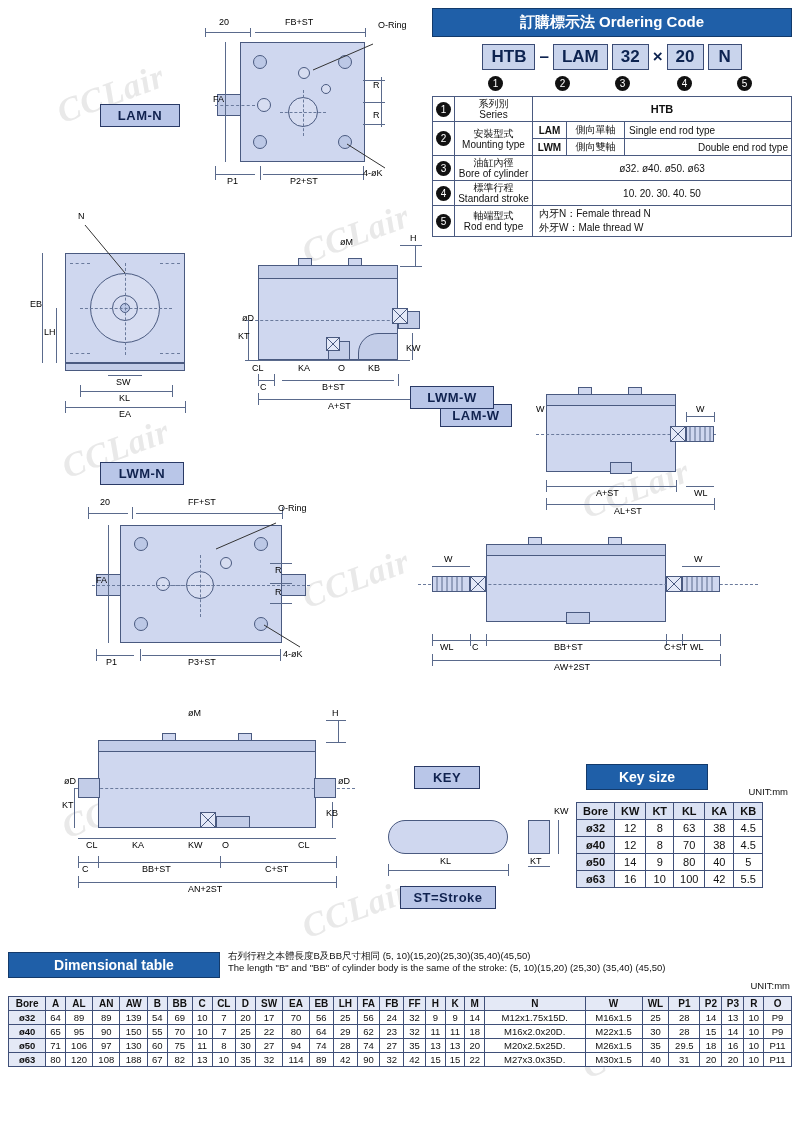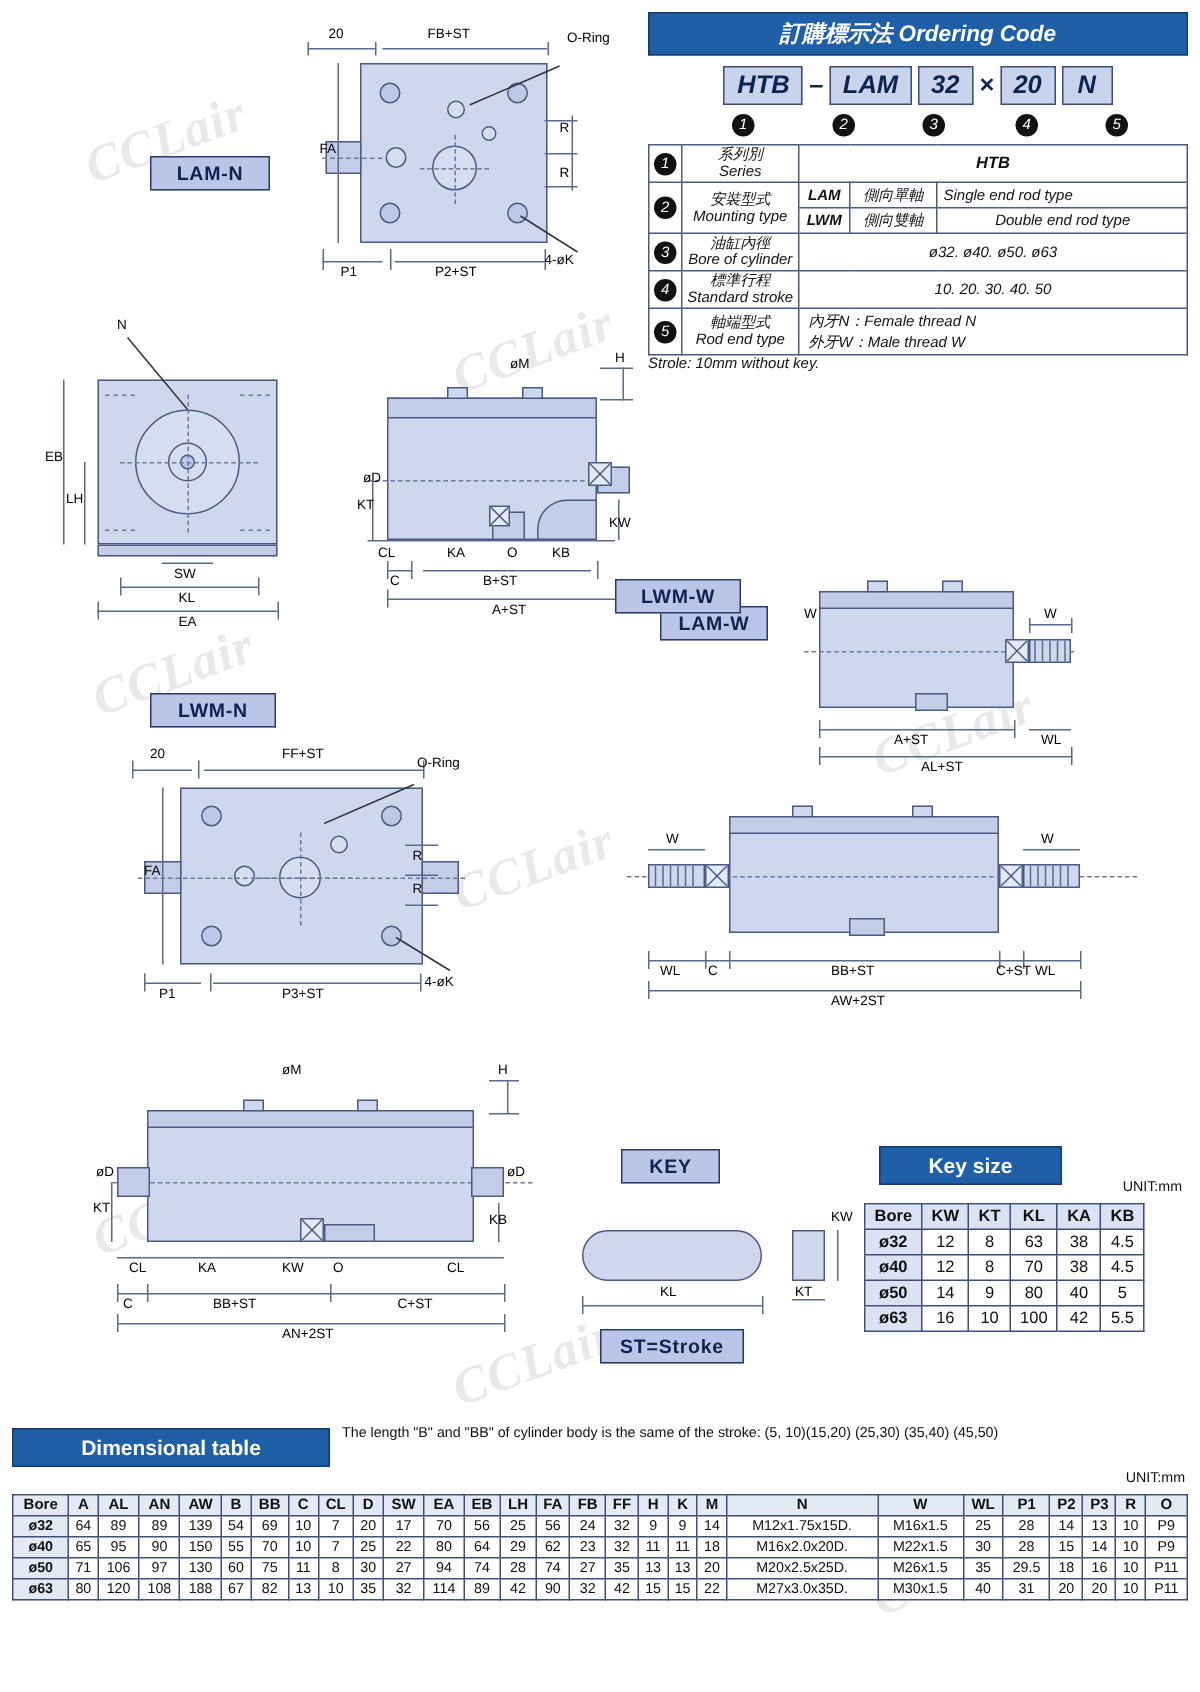--- a/index.html
+++ b/index.html
@@ -34,21 +34,21 @@
     background:#b9c6e8; border:1px solid #2a3a66; color:#10224f;
     font-weight:bold; font-size:13px; text-align:center;
     padding:3px 0; letter-spacing:.5px;
   }
   .chip-blue {
     background:#1f5fa8; color:#fff; font-weight:bold; font-size:14px;
     text-align:center; padding:4px 0; border:1px solid #133a6b;
   }
 
   
-  #ordering { left:432px; top:8px; width:360px;font-style:italic; }
+  #ordering { left:432px; top:8px; width:360px; }
   .oc-title {
     background:#1f5fa8; color:#fff; font-weight:bold; font-size:15px;
     text-align:center; padding:4px 0; border:1px solid #123a6b;
   }
   .oc-code { display:flex; align-items:center; justify-content:center; gap:4px; margin-top:7px; }
   .oc-cell {
     background:#c9d4ec; border:1px solid #3b4c75; font-weight:bold;
     font-size:17px; color:#0d2350; padding:2px 8px; min-width:34px; text-align:center;
   }
   .oc-sep { font-weight:bold; font-size:17px; color:#0d2350; }
@@ -134,21 +134,21 @@
         <div>安裝型式</div>
         <div>Mounting type</div>
       </td>
       <td style="width:34px;font-weight:bold;">LAM</td>
       <td style="width:58px;">側向單軸</td>
       <td style="text-align:left;padding-left:4px;">Single end rod type</td>
     </tr>
     <tr>
       <td style="font-weight:bold;">LWM</td>
       <td>側向雙軸</td>
-      <td style="text-align:center;padding-left:4px;">Double end rod type</td>
+      <td style="text-align:right;padding-left:4px;">Double end rod type</td>
     </tr>
     <tr>
       <td class="oc-idx"><span class="num-circle">3</span></td>
       <td class="oc-lbl">
         <div>油缸內徑</div>
         <div>Bore of cylinder</div>
       </td>
       <td colspan="3">ø32. ø40. ø50. ø63</td>
     </tr>
     <tr>
@@ -166,21 +166,20 @@
         <div>Rod end type</div>
       </td>
       <td colspan="3" style="text-align:left;padding-left:6px;">
         <div>內牙N：Female thread N</div>
         <div>外牙W：Male thread W</div>
       </td>
     </tr>
   </tbody>
     </table>
 
-  <div class="note" style="margin-top:0;">Strole: 10mm without key.</div>
 </div>
 
 <div class="abs" style="left:195px;top:22px;width:220px;height:150px;">
 
   <div class="line-h abs" style="left:10px;top:10px;width:45px;"></div>
   <div class="line-h abs" style="left:60px;top:10px;width:110px;"></div>
   <div class="line-v abs" style="left:10px;top:6px;height:9px;"></div>
   <div class="line-v abs" style="left:55px;top:6px;height:9px;"></div>
   <div class="line-v abs" style="left:170px;top:6px;height:9px;"></div>
   <span class="lbl-s" style="left:24px;top:-5px;">20</span>
@@ -641,20 +640,21 @@
       <td>100</td>
       <td>42</td>
       <td>5.5</td>
     </tr>
   </tbody>
     </table>
 </div>
 
 <div class="chip-blue abs" style="left:8px;top:952px;width:212px;text-align:center;">Dimensional table</div>
 <div class="abs" style="left:228px;top:950px;width:570px;line-height:1.25;">
+  <div style="font-size:9.5px;">右列行程之本體長度B及BB尺寸相同 (5, 10)(15,20)(25,30)(35,40)(45,50)</div>
   <div style="font-size:9.5px;">The length "B" and "BB" of cylinder body is the same of the stroke: (5, 10)(15,20) (25,30) (35,40) (45,50)</div>
 </div>
 <div class="abs unit" style="left:700px;top:980px;width:90px;">UNIT:mm</div>
 
 <div class="abs" style="left:8px;top:996px;">
   <table class="dim" id="dim-table">
     <thead>
       <tr id="dim-head">
           <th>Bore</th>
           <th>A</th>

